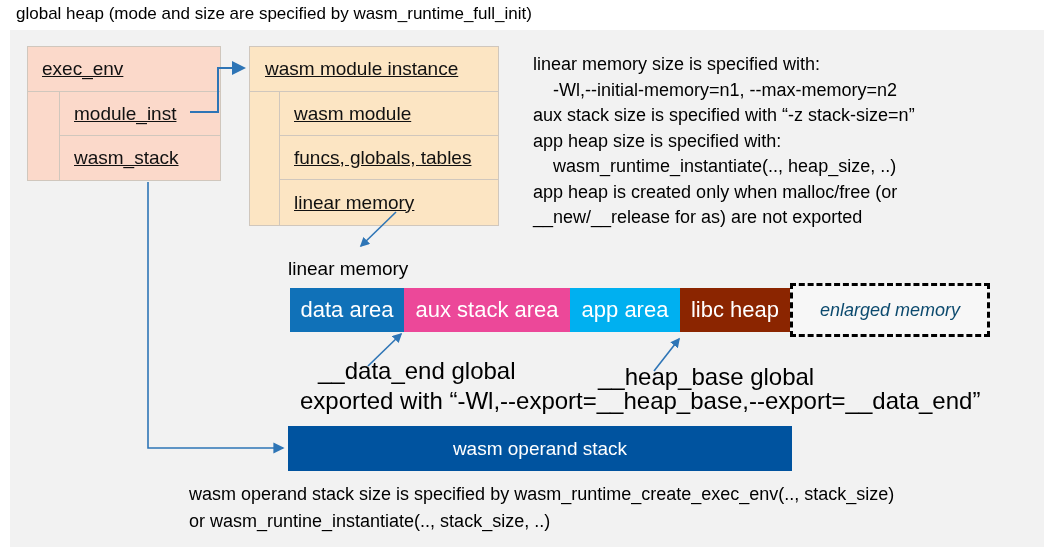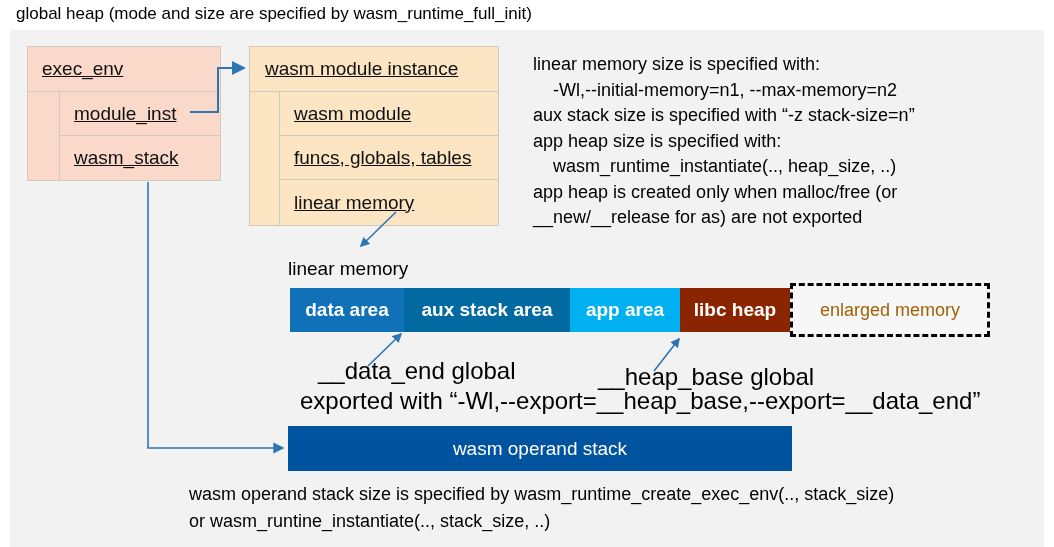--- a/index.html
+++ b/index.html
@@ -53,27 +53,27 @@
   .lmlabel{
     position:absolute;left:288px;top:258px;
     font-size:19px;color:#000;
   }
 
   
   #mem-bar{position:absolute;left:290px;top:288px;height:44px;}
   .seg{
     position:absolute;top:0;height:44px;box-sizing:border-box;
     display:flex;align-items:center;justify-content:center;
-    color:#fff;font-size:19px;white-space:nowrap;font-weight:bold;
+    color:#fff;font-size:22px;white-space:nowrap;
   }
   .seg-dashed{
     position:absolute;top:-5px;height:54px;box-sizing:border-box;
     display:flex;align-items:center;justify-content:center;
     background:#f7f7f7;border:3px dashed #000;
-    color:#a16207;font-size:18px;white-space:nowrap;
+    color:#0c4a6e;font-size:18px;white-space:nowrap;font-style:italic;
   }
 
   
   .ann{position:absolute;font-size:24px;color:#000;white-space:nowrap;}
   #ann-data-end{left:318px;top:357px;}
   #ann-heap-base{left:598px;top:363px;}
   #ann-exported{left:300px;top:387px;}
 
   
   #operand-stack{
@@ -117,21 +117,21 @@
     -Wl,--initial-memory=n1, --max-memory=n2
 aux stack size is specified with “-z stack-size=n”
 app heap size is specified with:
     wasm_runtime_instantiate(.., heap_size, ..)
 app heap is created only when malloc/free (or
 __new/__release for as) are not exported</div>
 
   <div class="lmlabel">linear memory</div>
   <div id="mem-bar" style="width: 700px;">
       <div class="seg" style="left: 0px; width: 114px; background: rgb(16, 113, 184);">data area</div>
-      <div class="seg" style="left: 114px; width: 166px; background: #0369a1;">aux stack area</div>
+      <div class="seg" style="left: 114px; width: 166px; background: #ec4899;">aux stack area</div>
       <div class="seg" style="left: 280px; width: 110px; background: rgb(0, 176, 240);">app area</div>
       <div class="seg" style="left: 390px; width: 110px; background: rgb(139, 37, 0);">libc heap</div>
       <div class="seg-dashed" style="left: 500px; width: 200px;">enlarged memory</div>
     </div>
 
   <div class="ann" id="ann-data-end">__data_end global</div>
   <div class="ann" id="ann-heap-base">__heap_base global</div>
   <div class="ann" id="ann-exported">exported with “-Wl,--export=__heap_base,--export=__data_end”</div>
 
   <div id="operand-stack">wasm operand stack</div>

